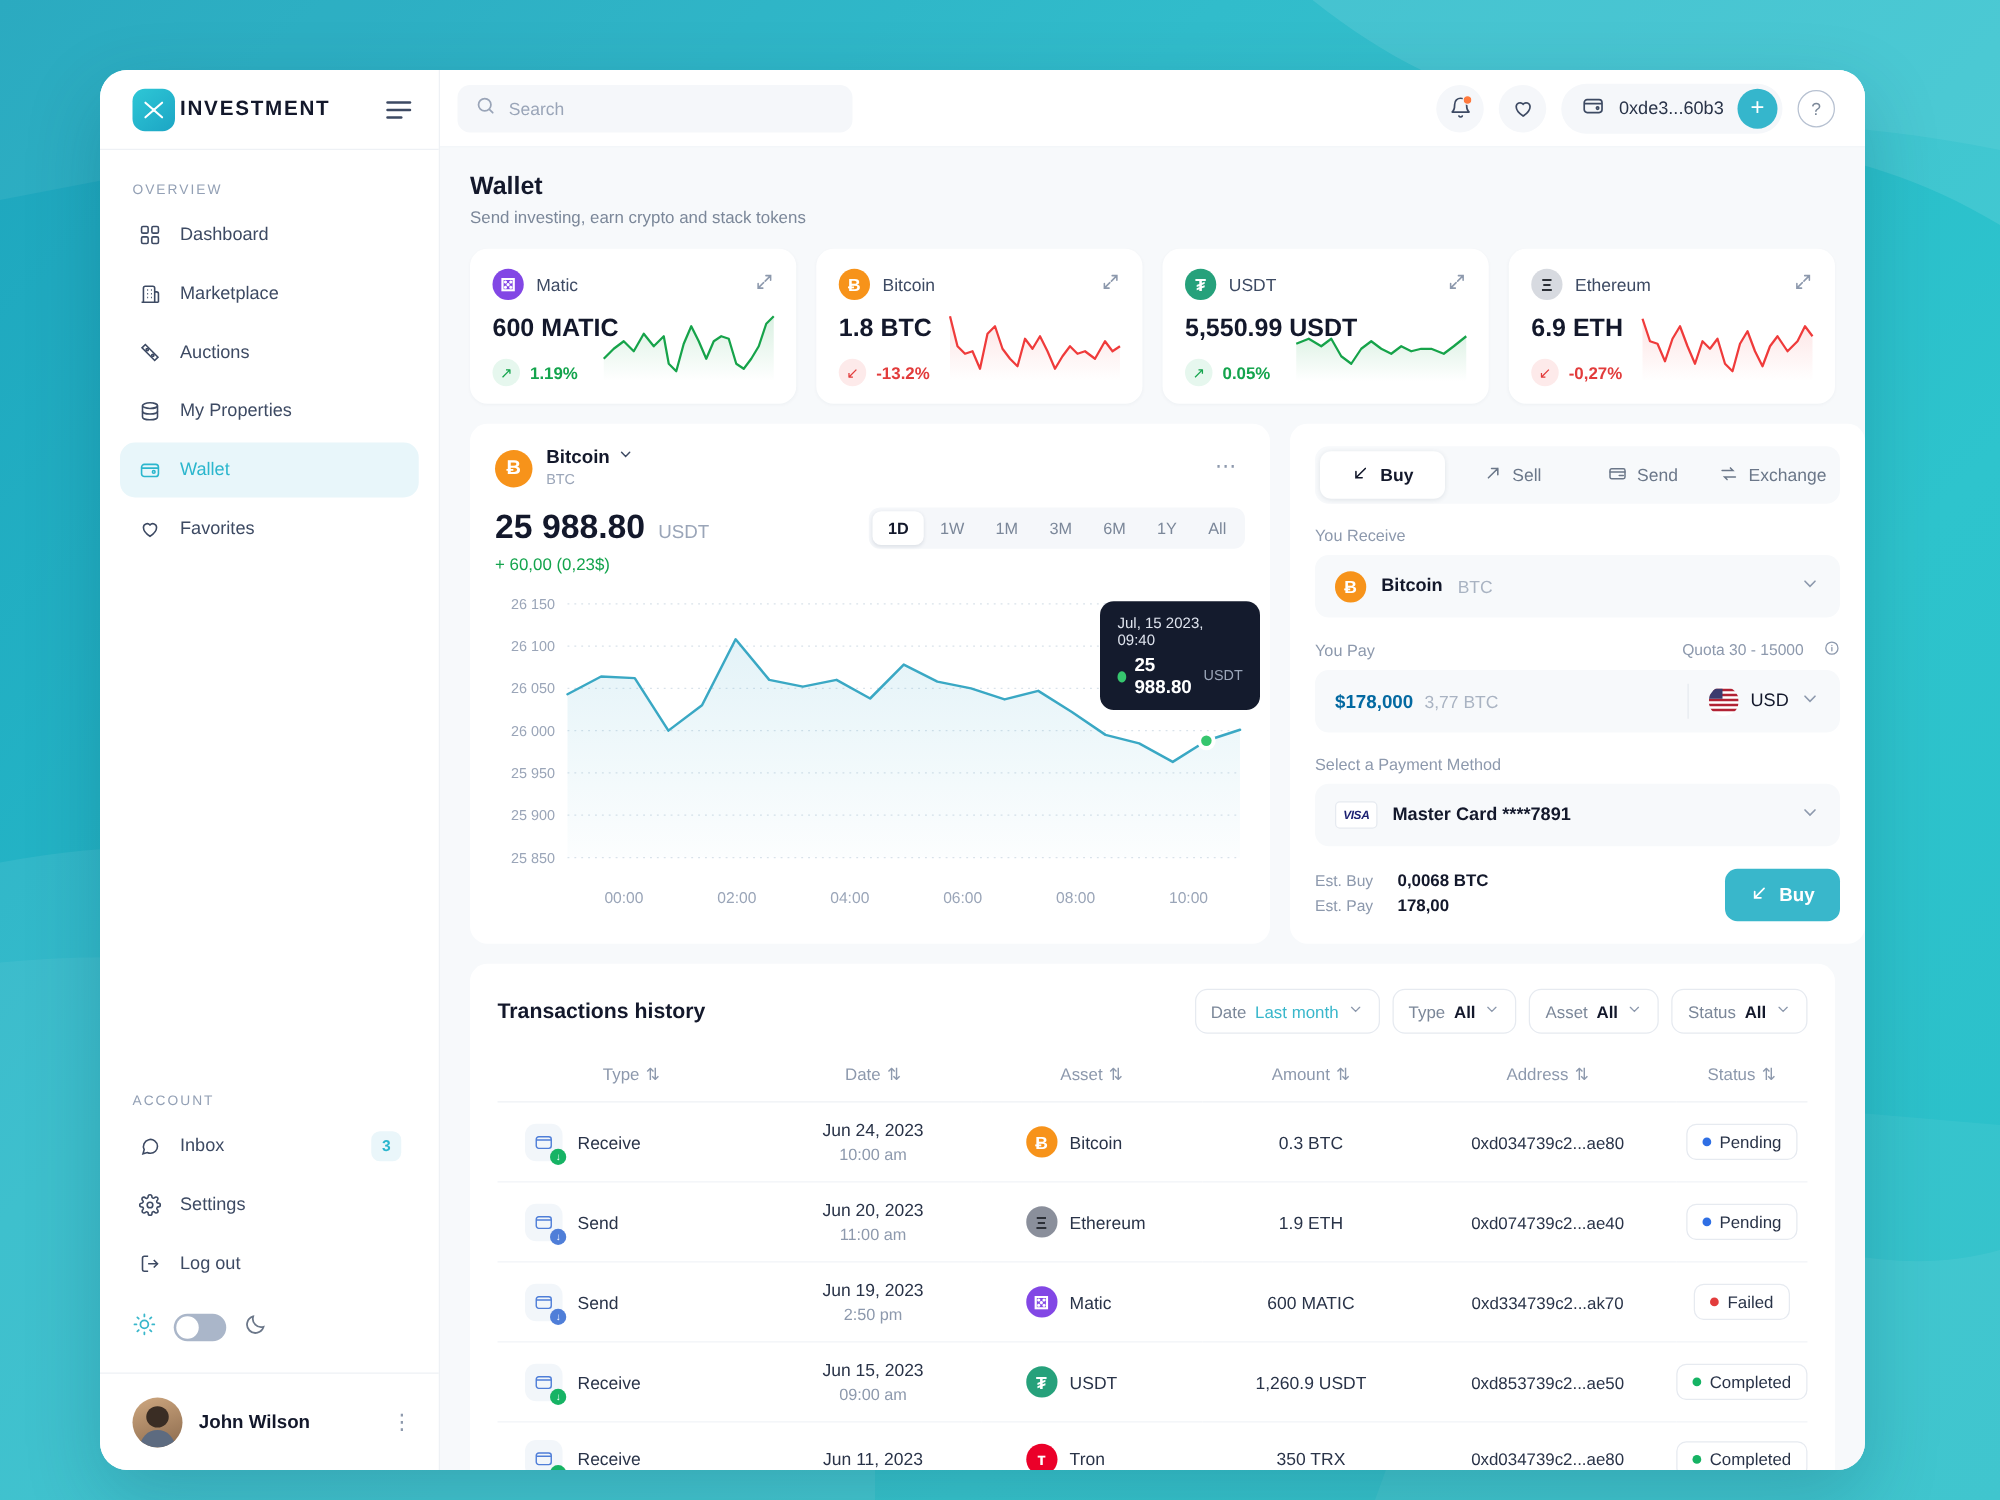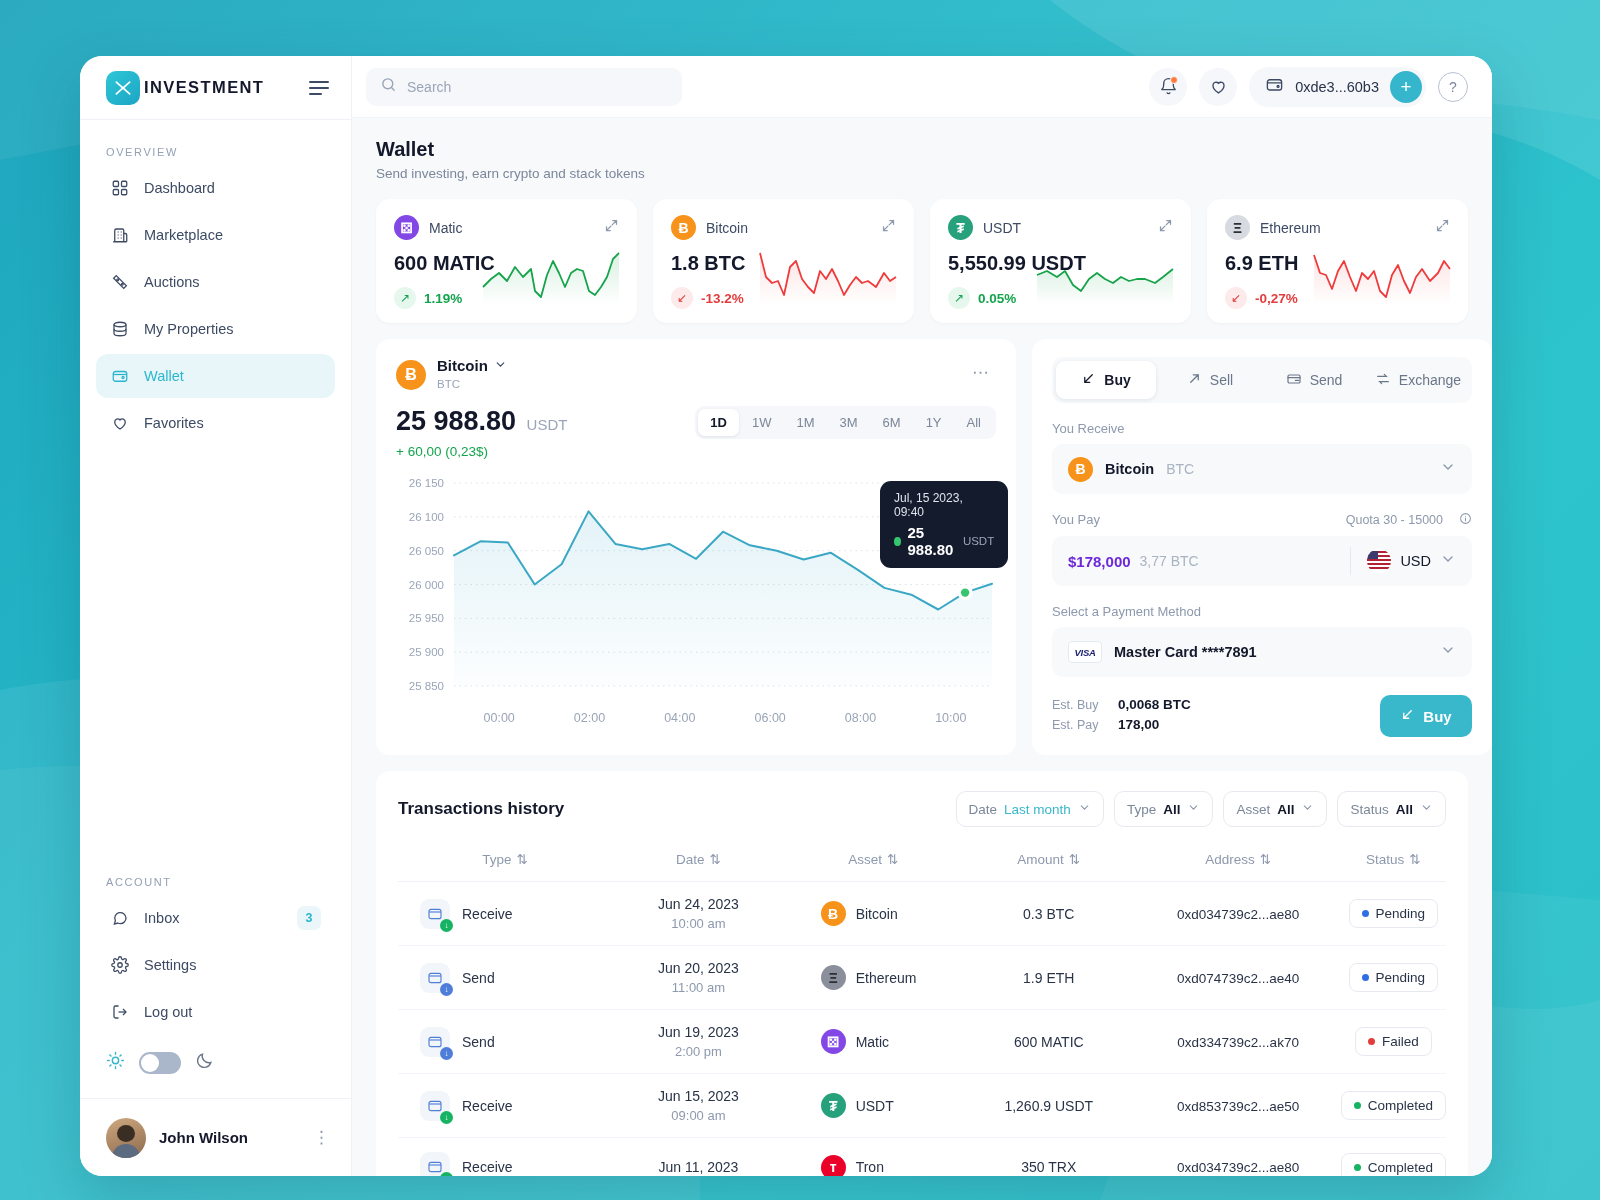--- a/index.html
+++ b/index.html
@@ -205,32 +205,32 @@
 
   
   .buy-card { background: #fff; border-radius: 14px; padding: 18px 20px 18px 20px; }
   .buy-tabs { display: flex; align-items: center; gap: 4px; background: #f7f9fb; border-radius: 11px; padding: 4px; }
   .buy-tab {
     flex: 1 1 0; height: 38px; border-radius: 9px; display: flex; align-items: center;
     justify-content: center; gap: 8px; font-size: 14px; color: #6b7789; cursor: pointer;
   }
   .buy-tab.active { background: #fff; color: #13182b; font-weight: 600; box-shadow: 0 1px 4px rgba(20,40,70,.1); }
   .field-label { font-size: 13px; color: #8d99ad; margin-top: 18px; margin-bottom: 8px; }
-  .field-label-row { display: flex; align-items: flex-start; margin-top: 18px; margin-bottom: 8px; }
+  .field-label-row { display: flex; align-items: center; margin-top: 18px; margin-bottom: 8px; }
   .field-label-row .lbl { font-size: 13px; color: #8d99ad; }
   .field-label-row .quota { margin-left: auto; font-size: 12.5px; color: #8d99ad; display: flex; align-items: center; gap: 16px; }
   .select-box {
     height: 50px; background: #f7f9fb; border-radius: 11px; display: flex;
     align-items: center; padding: 0 16px; gap: 12px; cursor: pointer;
   }
   .select-box .chev { margin-left: auto; color: #8d99ad; }
   .sel-name { font-size: 14.5px; font-weight: 600; color: #13182b; }
   .sel-sym { font-size: 14px; color: #a9b3c2; }
   .pay-box { height: 50px; background: #f7f9fb; border-radius: 11px; display: flex; align-items: center; }
-  .pay-amount { font-size: 15px; font-weight: 700; color: #6d28d9; padding-left: 16px; }
+  .pay-amount { font-size: 15px; font-weight: 700; color: #0369a1; padding-left: 16px; }
   .pay-conv { font-size: 14px; color: #a9b3c2; margin-left: 9px; }
   .pay-cur { margin-left: auto; display: flex; align-items: center; gap: 9px; padding: 0 16px;
     border-left: 1px solid #e6eaf0; height: 28px; cursor: pointer; justify-content: space-between; }
   .flag { width: 24px; height: 24px; border-radius: 50%; overflow: hidden; flex: 0 0 24px; }
   .cur-text { font-size: 14.5px; color: #13182b; font-weight: 500; }
   .visa-chip { width: 34px; height: 22px; background: #fff; border: 1px solid #e6eaf0; border-radius: 4px;
     display: flex; align-items: center; justify-content: center; font-size: 9.5px; font-weight: 700;
     color: #1a1f71; font-style: italic; letter-spacing: -.3px; }
   .est-row { display: flex; align-items: flex-end; margin-top: 18px; }
   .est-lines .est-line { display: flex; gap: 10px; align-items: baseline; margin-bottom: 5px; }
@@ -945,21 +945,21 @@
                         <rect x="3" y="5" width="18" height="14" rx="3"></rect>
                         <path d="M3 9h18"></path>
                       </svg>
                       <span class="mini send">↓</span>
                     </span>
                     <span>Send</span>
                   </div>
                 </td>
                 <td>
                   <div class="date-main">Jun 19, 2023</div>
-                  <div class="date-sub">2:00 pm</div>
+                  <div class="date-sub">2:50 pm</div>
                 </td>
                 <td>
                   <div class="asset-cell">
                     <span class="coin-ico" style="background:#8247e5">⚄</span>
                     <span>Matic</span>
                   </div>
                 </td>
                 <td><span>600 MATIC</span></td>
                 <td><span class="addr">0xd334739c2...ak70</span></td>
                 <td><span class="status-chip"><span class="sdot failed"></span>Failed</span></td>

